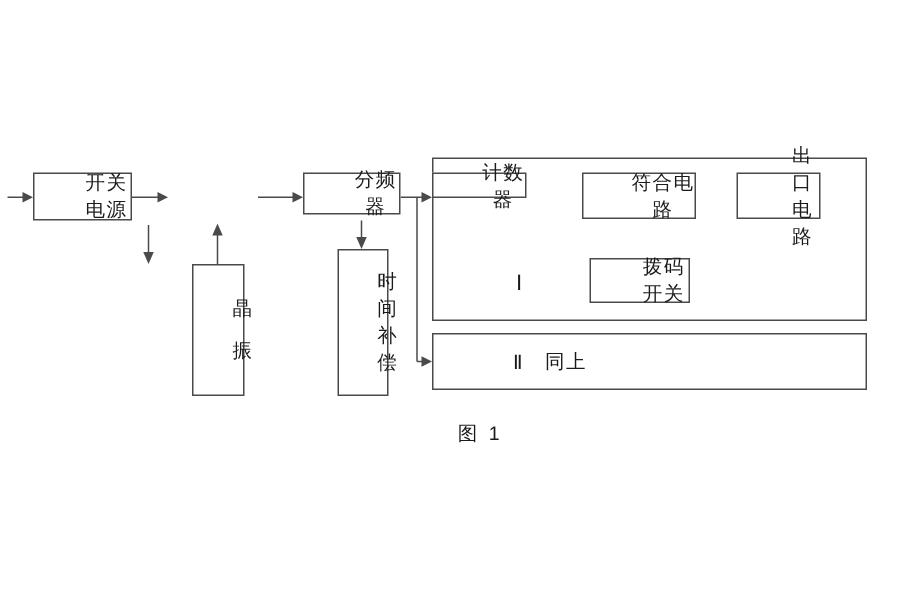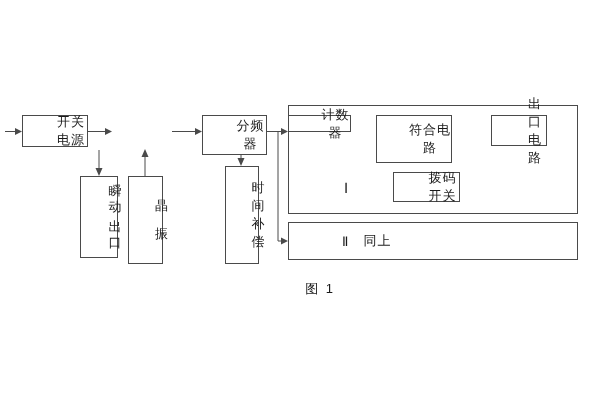--- a/index.html
+++ b/index.html
@@ -135,41 +135,37 @@
       <polygon points="484,127 491,130.5 484,134" stroke="none"></polygon>
     </g>
 
     <g>
       <line x1="428" y1="172" x2="428" y2="153"></line>
       <polygon points="424.5,154 431.5,154 428,146" stroke="none"></polygon>
     </g>
   </svg>
 
   <div class="box" style="left:22px;top:115px;width:66px;height:32px">开关电源</div>
-  <div class="box" style="left:202px;top:115px;width:65px;height:40px">分频器</div>
+  <div class="box" style="left:202px;top:115px;width:65px;height:28px">分频器</div>
 
-  <div class="box vbox gap4" style="left:80px;top:176px;width:38px;height:82px">
-    <span>瞬动</span>
-    <span>出口</span>
-  </div>
   <div class="box vbox gap12" style="left:128px;top:176px;width:35px;height:88px">
     <span>晶</span>
     <span>振</span>
   </div>
   <div class="box vbox gap2" style="left:225px;top:166px;width:34px;height:98px">
     <span>时</span>
     <span>间</span>
     <span>补</span>
     <span>偿</span>
   </div>
 
   <div class="groupbox" style="left:288px;top:105px;width:290px;height:109px"></div>
 
   <div class="box" style="left:288px;top:115px;width:63px;height:17px">计数器</div>
-  <div class="box" style="left:376px;top:115px;width:76px;height:48px">符合电路</div>
+  <div class="box" style="left:388px;top:115px;width:76px;height:31px">符合电路</div>
   <div class="box" style="left:491px;top:115px;width:56px;height:31px">出口电路</div>
   <div class="box" style="left:393px;top:172px;width:67px;height:30px">拨码开关</div>
 
   <div class="floating-label" style="left:332px;top:179px;width:28px;height:18px">Ⅰ</div>
 
   <div class="groupbox" style="left:288px;top:222px;width:290px;height:38px"></div>
   <div class="group2-text" style="left:342px;top:222px;height:38px">
     <span>Ⅱ</span>
     <span>同上</span>
   </div>

